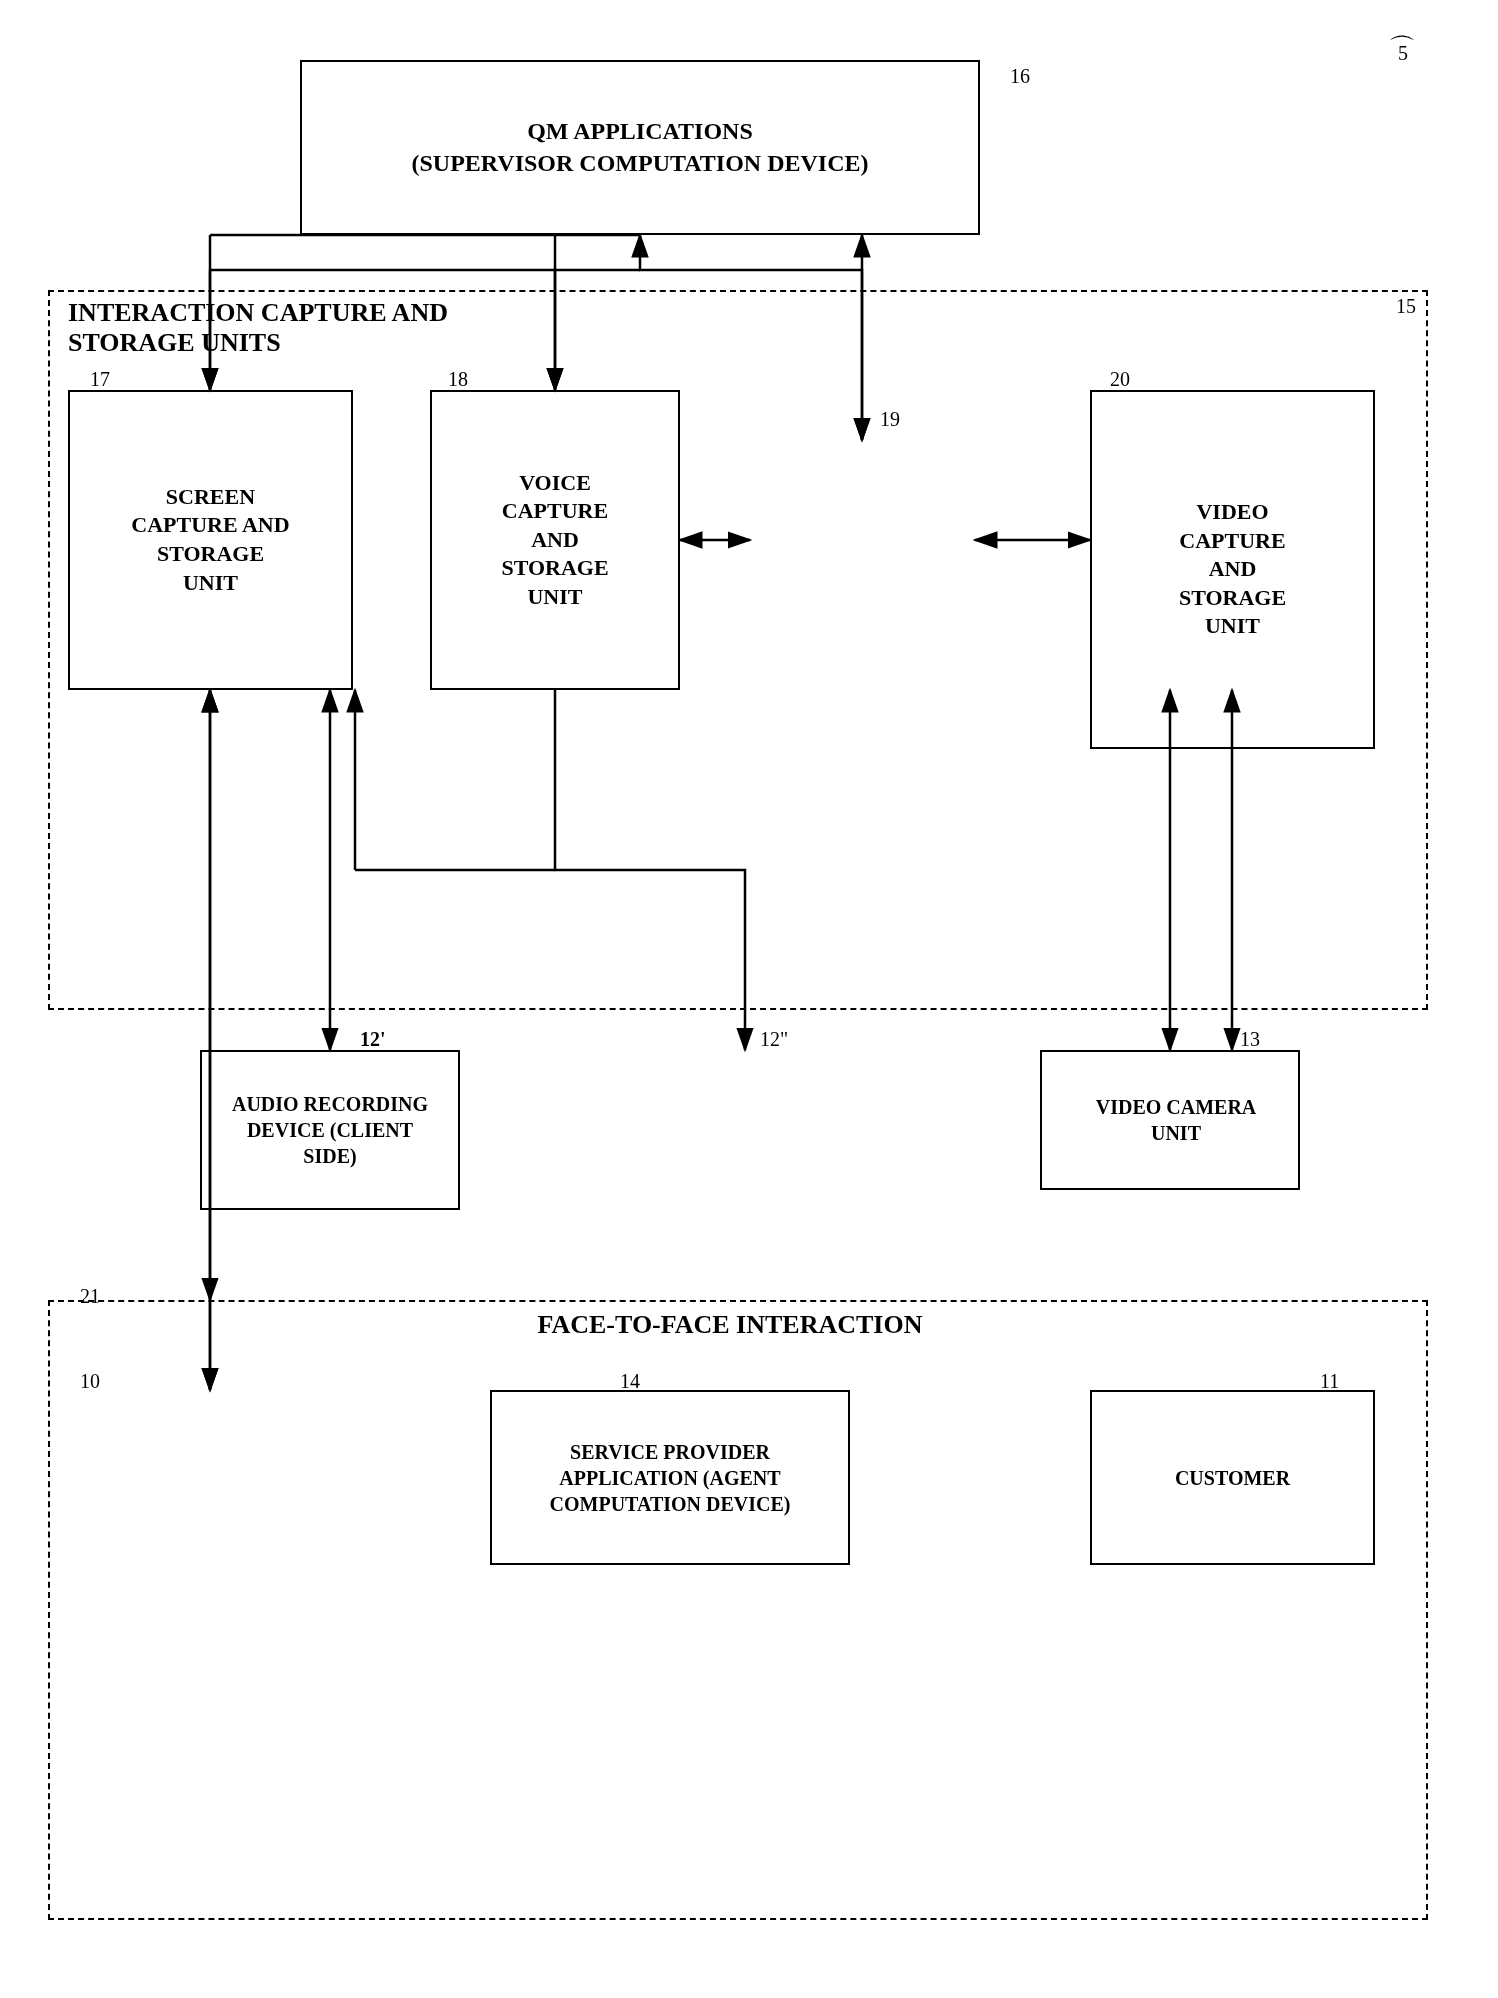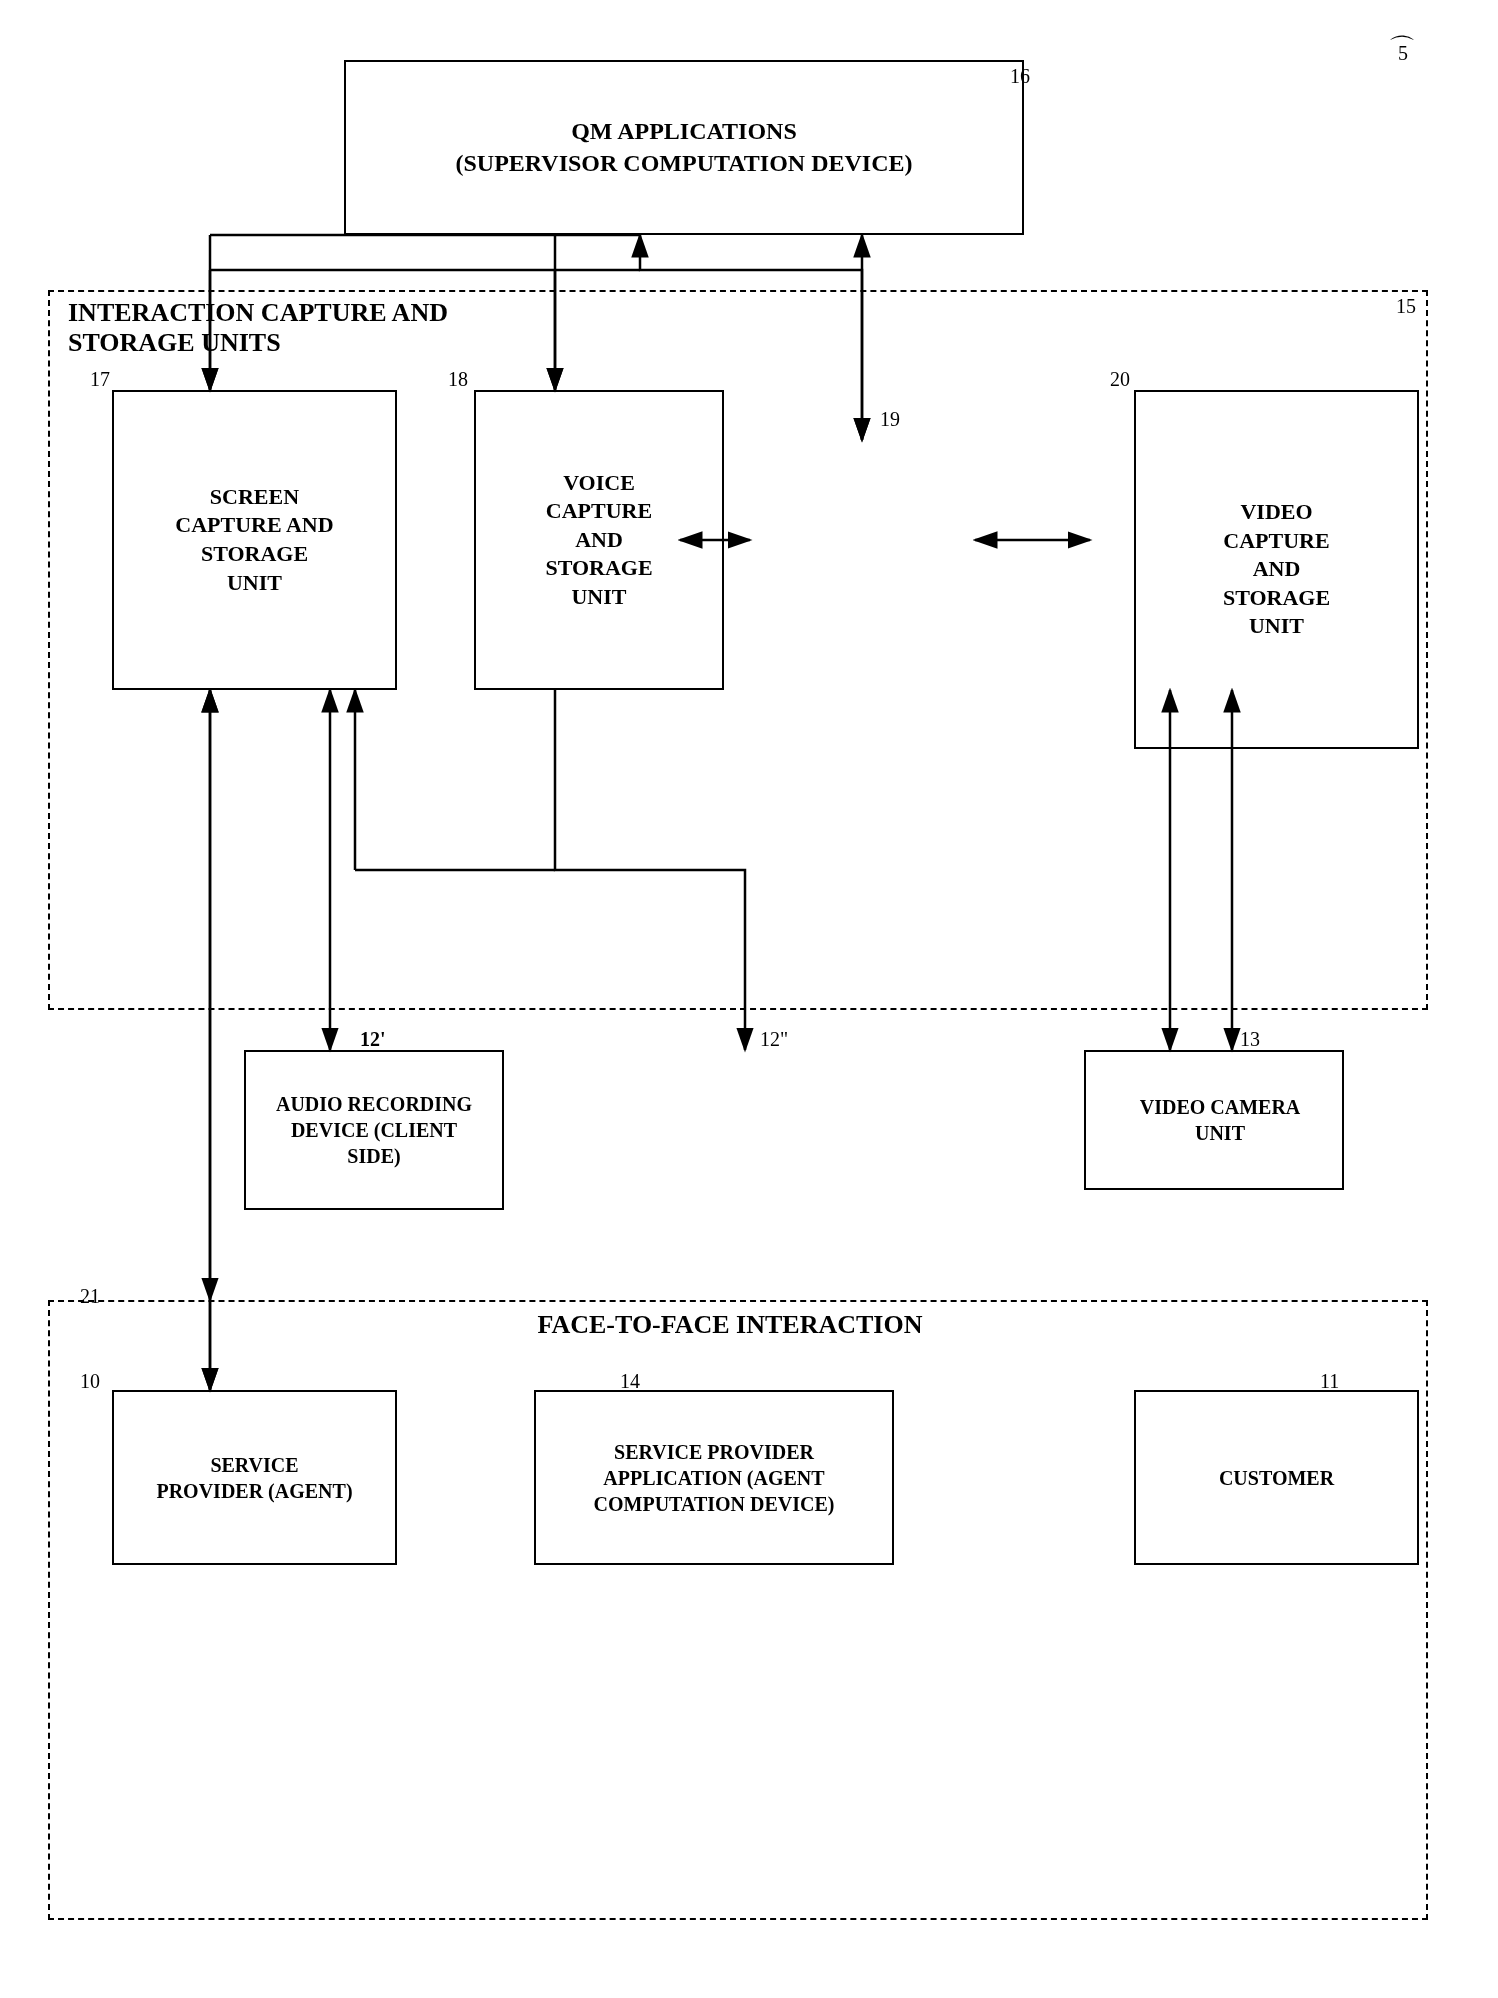--- a/index.html
+++ b/index.html
@@ -25,21 +25,20 @@
       border: 2.5px solid #000;
       background: #fff;
       display: flex;
       align-items: center;
       justify-content: center;
       text-align: center;
       font-size: 22px;
       font-weight: bold;
       line-height: 1.3;
       padding: 8px;
-      margin-left: 44px;
     }
 
     
     .dashed-region {
       position: absolute;
       border: 2.5px dashed #000;
       background: transparent;
     }
 
     
@@ -114,23 +113,20 @@
   <div class="box" style="top:1050px; left:1040px; width:260px; height:140px; font-size:20px;padding-left:20px;">
     <span>VIDEO CAMERA<br>UNIT</span>
   </div>
   <div class="ref-num" style="top:1028px; left:1240px;">13</div>
 
   <div class="dashed-region" style="top:1300px; left:48px; width:1380px; height:620px;"></div>
 
   <div class="label" style="top:1310px; left:480px; font-size:26px; text-align:center; width:500px;">FACE-TO-FACE INTERACTION</div>
   <div class="ref-num" style="top:1285px; left:80px;">21</div>
 
-  <div class="box" style="top:1390px; left:68px; width:285px; height:175px; font-size:20px;">
-    <span>SERVICE<br>PROVIDER (AGENT)</span>
-  </div>
   <div class="ref-num" style="top:1370px; left:80px;">10</div>
 
   <div class="box" style="top:1390px; left:490px; width:360px; height:175px; font-size:20px;">
     <span>SERVICE PROVIDER<br>APPLICATION (AGENT<br>COMPUTATION DEVICE)</span>
   </div>
   <div class="ref-num" style="top:1370px; left:620px;">14</div>
 
   <div class="box" style="top:1390px; left:1090px; width:285px; height:175px; font-size:20px;">
     <span>CUSTOMER</span>
   </div>

